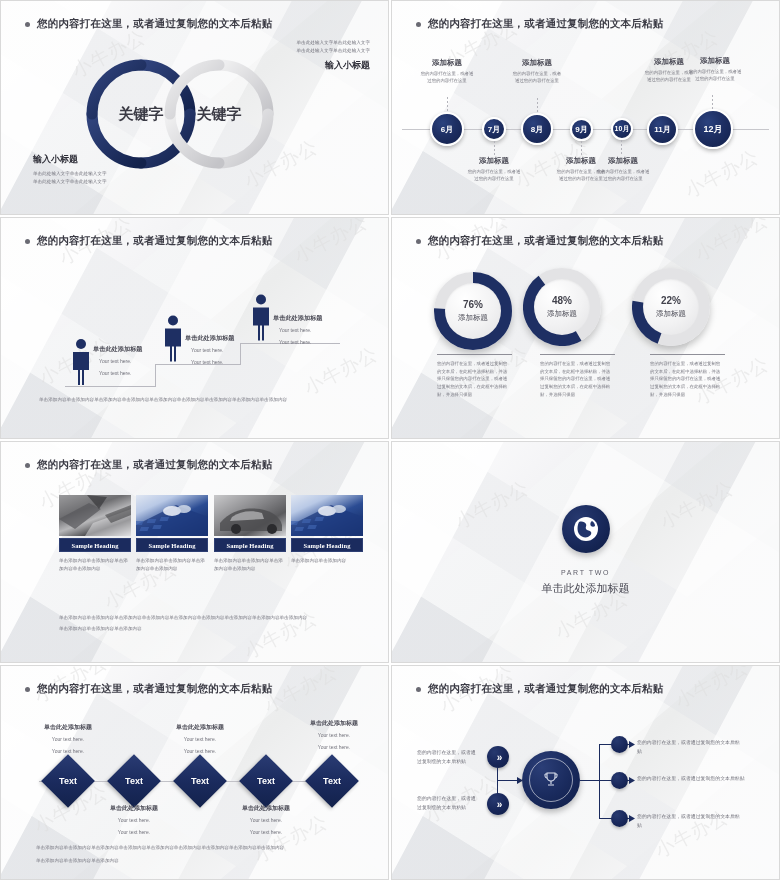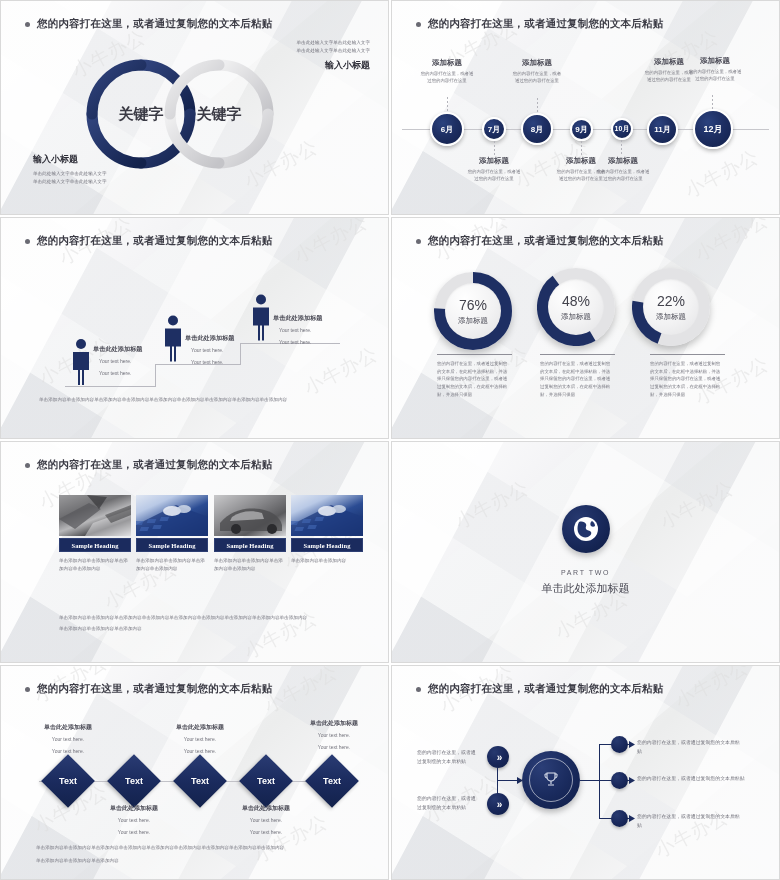--- a/index.html
+++ b/index.html
@@ -96,21 +96,21 @@
     width:78px;height:78px;border-radius:50%;
     box-shadow:0 4px 7px rgba(0,0,0,.22);
     position:relative;
   }
   .donut .hole{
     position:absolute;left:11px;top:11px;width:56px;height:56px;border-radius:50%;
     background:radial-gradient(circle at 35% 28%,#ffffff 0%,#f2f2f3 55%,#e2e2e4 100%);
     display:flex;flex-direction:column;align-items:center;justify-content:center;
     box-shadow:inset 0 1px 2px rgba(0,0,0,.06);
   }
-  .donut .pct{font-size:14px;font-weight:normal;color:#43434d;}
+  .donut .pct{font-size:10px;font-weight:bold;color:#43434d;}
   .donut .lbl{font-size:7.5px;color:#4a4a55;margin-top:3px;}
   .dn-rule{position:absolute;height:1px;background:#8f8f98;}
   .dn-txt{position:absolute;font-size:4.4px;color:#74747e;line-height:1.75;}
 
   
   .card{position:absolute;width:72px;}
   .card .pic{width:72px;height:41px;position:relative;overflow:hidden;}
   .card .cap{
     width:72px;height:14px;margin-top:2px;
     background:#1b2b5e;border:1px solid #2e3f73;
@@ -397,21 +397,21 @@
         </svg>
         <div class="hole">
           <span class="pct">76%</span>
           <span class="lbl">添加标题</span>
         </div>
       </div>
     </div>
     <div class="dn-rule" style="left:45px;top:136px;width:75px;"></div>
     <div class="dn-txt" style="left:45px;top:142px;width:73px;">您的内容打在这里，或者通过复制您的文本后，在此框中选择粘贴，并选择只保留您的内容打在这里，或者通过复制您的文本后，在此框中选择粘贴，并选择只保留</div>
 
-    <div class="donut-wrap" style="left:145px;top:50px;">
+    <div class="donut-wrap" style="left:131px;top:50px;">
       <div class="donut">
         <svg viewBox="0 0 78 78" width="78" height="78">
           <circle cx="39" cy="39" r="33" fill="none" stroke="#e3e3e5" stroke-width="12"></circle>
           <circle cx="39" cy="39" r="33" fill="none" stroke="#1e2f63" stroke-width="12" stroke-dasharray="99.5 107.8" transform="rotate(60 39 39)"></circle>
         </svg>
         <div class="hole">
           <span class="pct">48%</span>
           <span class="lbl">添加标题</span>
         </div>
       </div>

